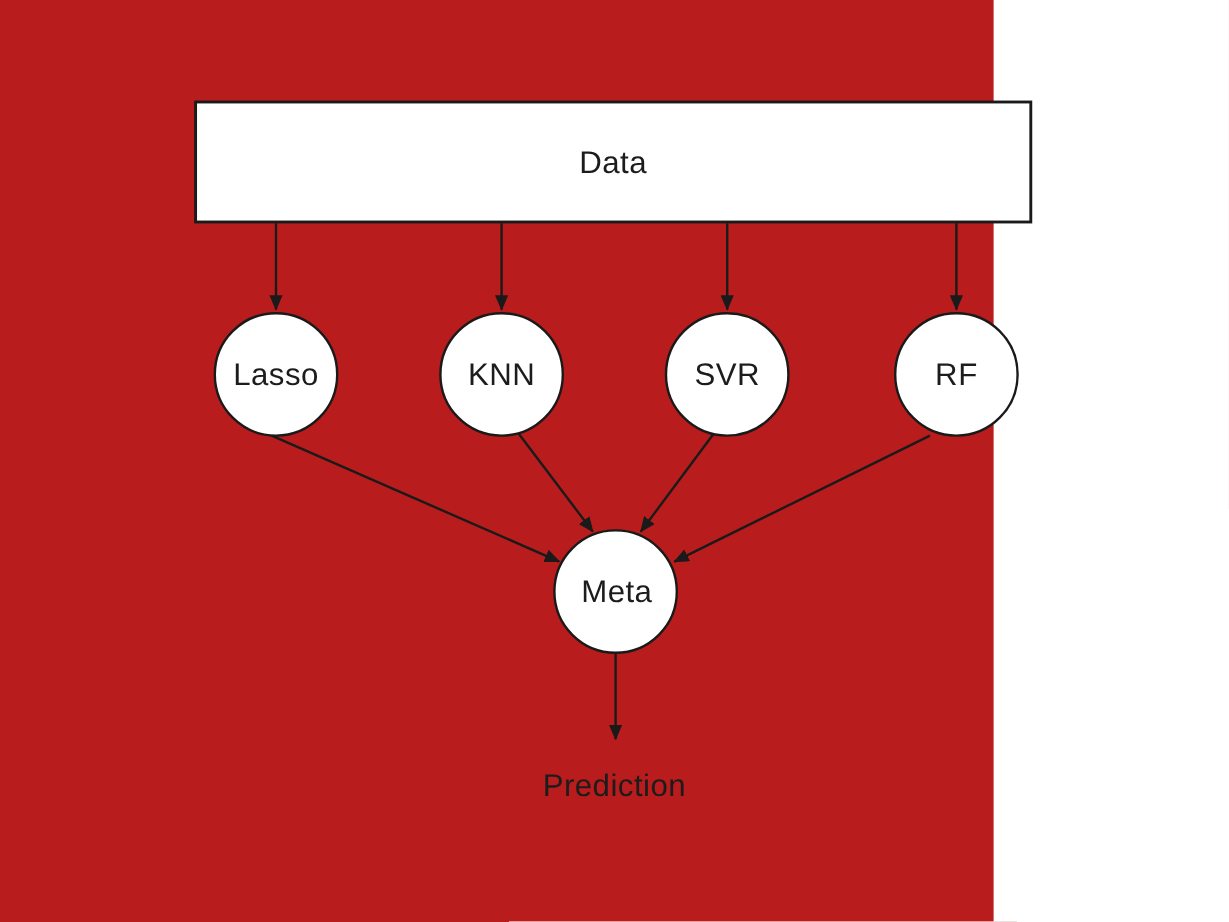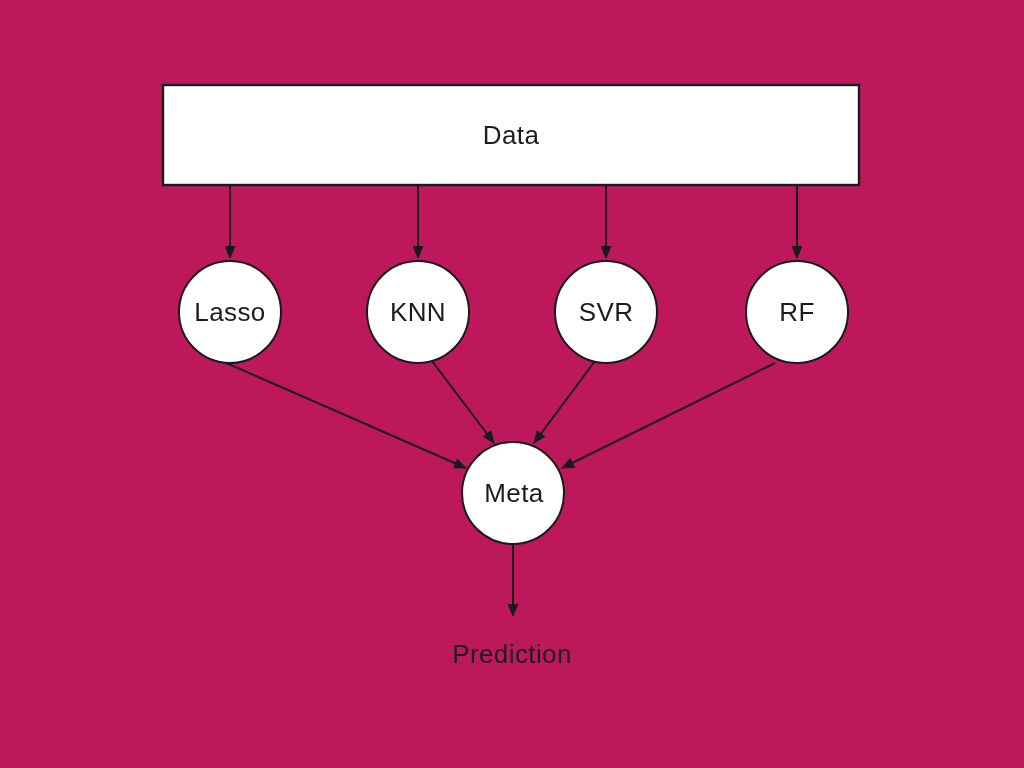--- a/index.html
+++ b/index.html
@@ -5,23 +5,23 @@
   html, body {
     margin: 0;
     padding: 0;
     width: 1024px;
     height: 768px;
     background: #ffffff;
     overflow: hidden;
   }
   .stage {
     position: relative;
-    width: 1024px;
+    width: 828px;
     height: 768px;
-    background: #be185d;
+    background: #b91c1c;
   }
   svg {
     display: block;
   }
   .edge {
     stroke: #1a1a1a;
     stroke-width: 2;
     fill: none;
   }
   .node-rect {

